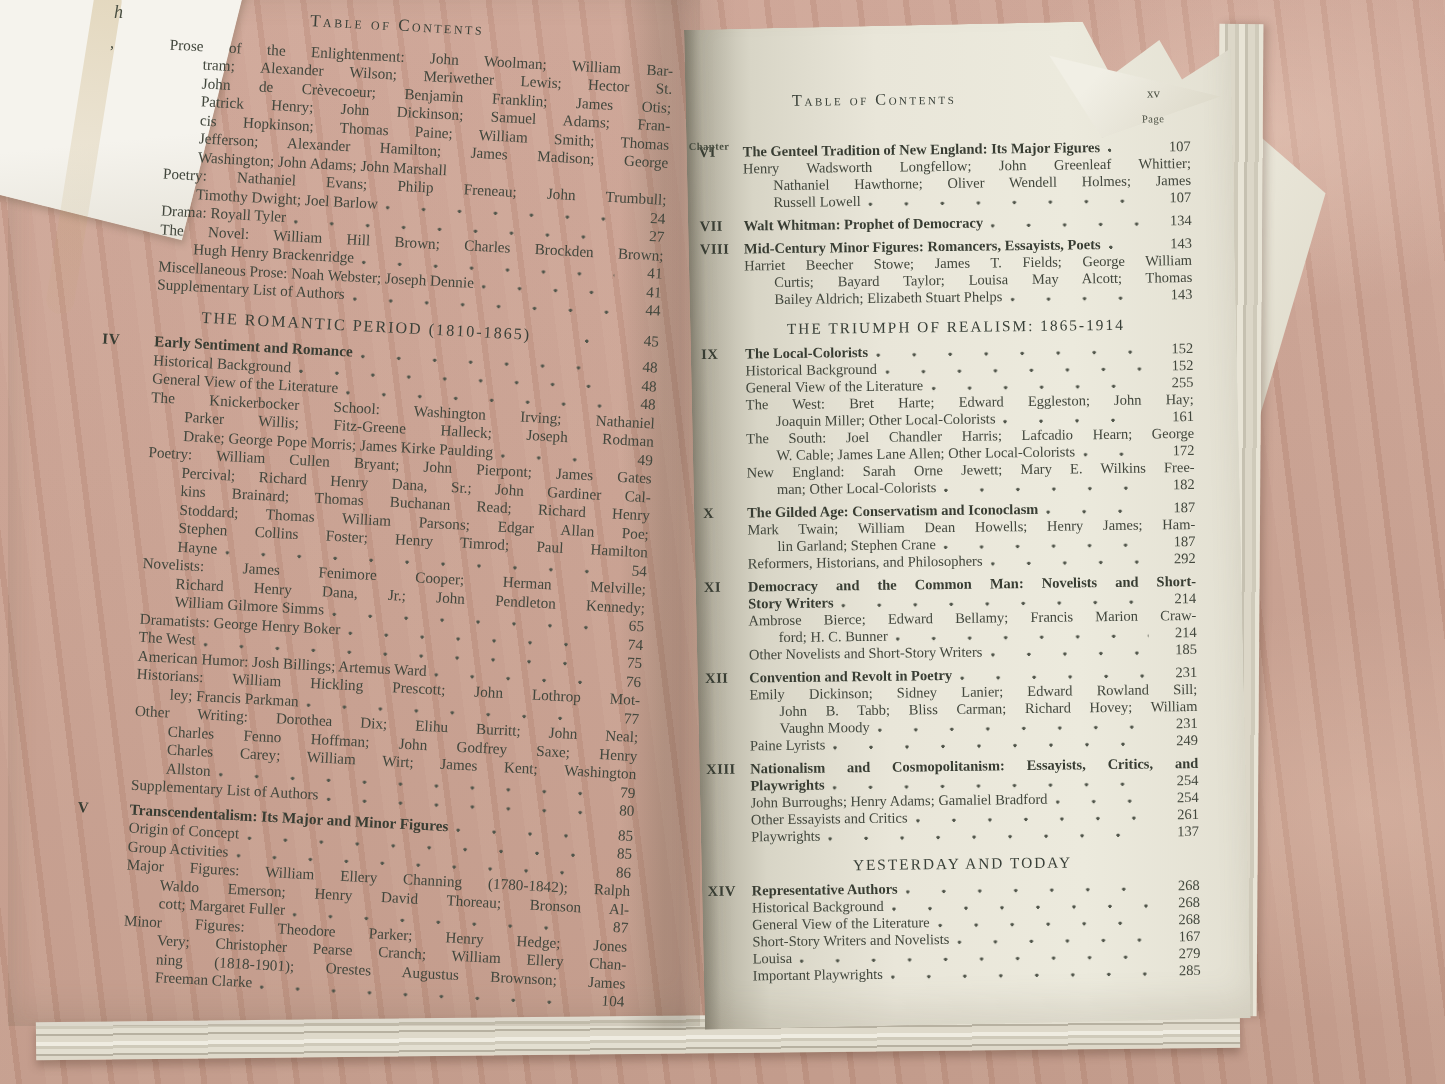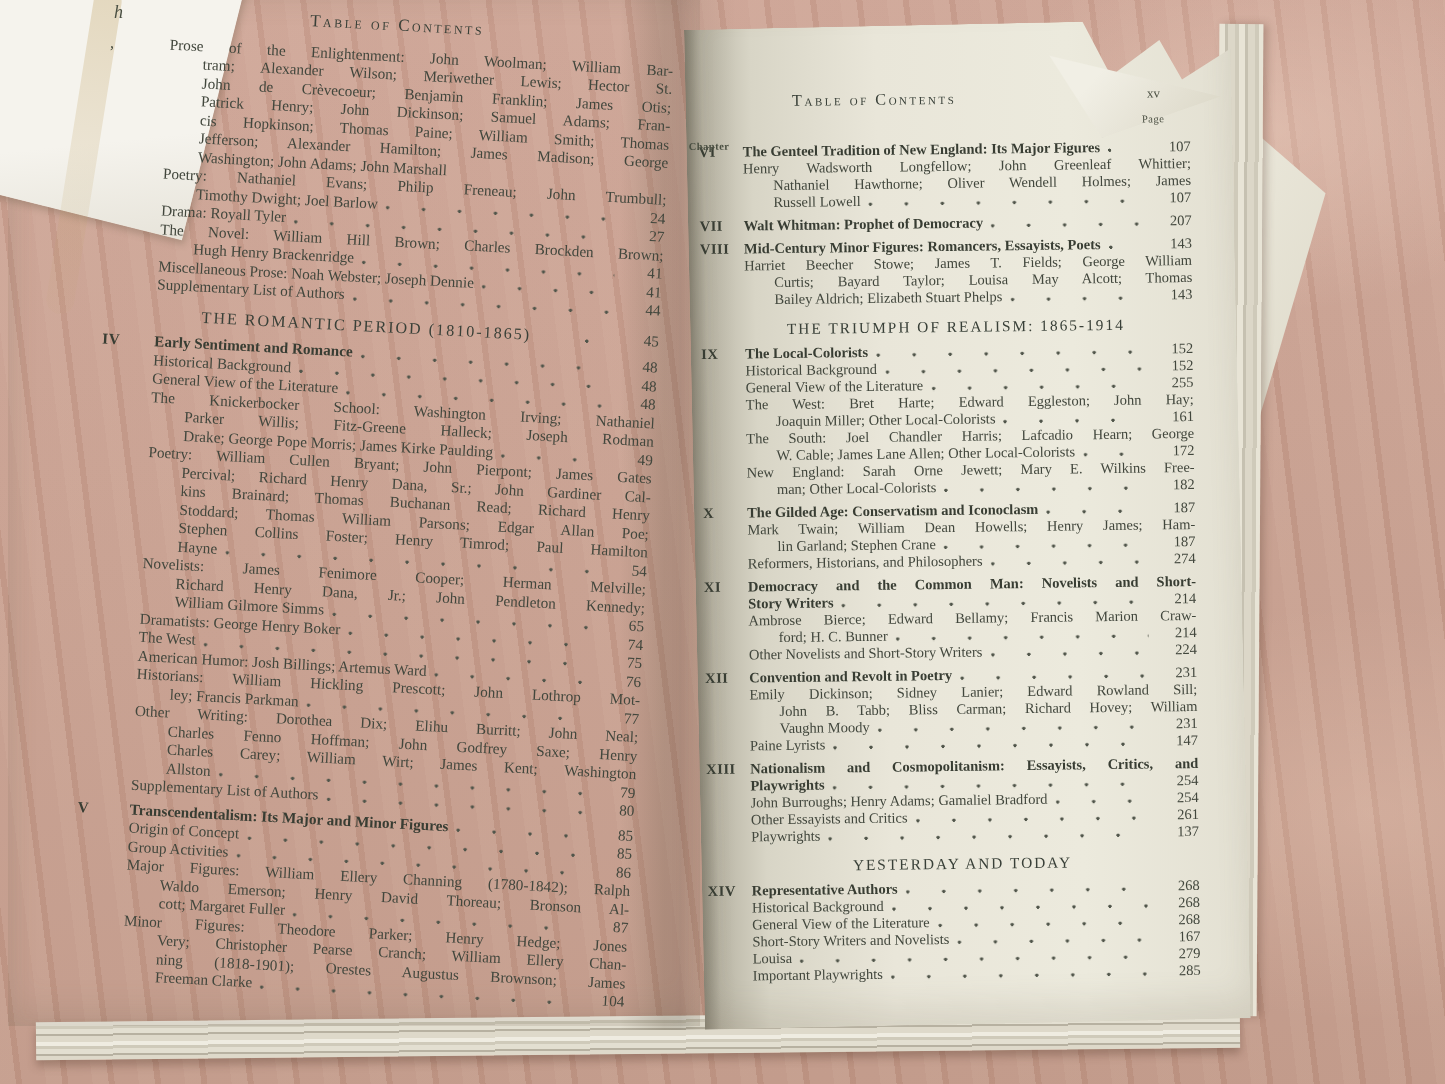--- a/index.html
+++ b/index.html
@@ -380,21 +380,21 @@
         <div class="row">
           <span class="num"></span>
           <span class="txt ind1">Russell Lowell</span>
           <span class="dots"></span>
           <span class="pg">107</span>
         </div>
         <div class="row g">
           <span class="num">VII</span>
           <span class="txt b">Walt Whitman: Prophet of Democracy</span>
           <span class="dots"></span>
-          <span class="pg">207</span>
+          <span class="pg">134</span>
         </div>
         <div class="row g">
           <span class="num">VIII</span>
           <span class="txt b">Mid-Century Minor Figures: Romancers, Essayists, Poets</span>
           <span class="dots"></span>
           <span class="pg">143</span>
         </div>
         <div class="row">
           <span class="num"></span>
           <span class="txt j">Harriet Beecher Stowe; James T. Fields; George William</span>
@@ -475,21 +475,21 @@
         <div class="row">
           <span class="num"></span>
           <span class="txt ind1">lin Garland; Stephen Crane</span>
           <span class="dots"></span>
           <span class="pg">187</span>
         </div>
         <div class="row">
           <span class="num"></span>
           <span class="txt">Reformers, Historians, and Philosophers</span>
           <span class="dots"></span>
-          <span class="pg">274</span>
+          <span class="pg">292</span>
         </div>
         <div class="row g">
           <span class="num">XI</span>
           <span class="txt j b">Democracy and the Common Man: Novelists and Short-</span>
         </div>
         <div class="row">
           <span class="num"></span>
           <span class="txt b">Story Writers</span>
           <span class="dots"></span>
           <span class="pg">214</span>
@@ -501,21 +501,21 @@
         <div class="row">
           <span class="num"></span>
           <span class="txt ind1">ford; H. C. Bunner</span>
           <span class="dots"></span>
           <span class="pg">214</span>
         </div>
         <div class="row">
           <span class="num"></span>
           <span class="txt">Other Novelists and Short-Story Writers</span>
           <span class="dots"></span>
-          <span class="pg">224</span>
+          <span class="pg">185</span>
         </div>
         <div class="row g">
           <span class="num">XII</span>
           <span class="txt b">Convention and Revolt in Poetry</span>
           <span class="dots"></span>
           <span class="pg">231</span>
         </div>
         <div class="row">
           <span class="num"></span>
           <span class="txt j">Emily Dickinson; Sidney Lanier; Edward Rowland Sill;</span>
@@ -527,21 +527,21 @@
         <div class="row">
           <span class="num"></span>
           <span class="txt ind1">Vaughn Moody</span>
           <span class="dots"></span>
           <span class="pg">231</span>
         </div>
         <div class="row">
           <span class="num"></span>
           <span class="txt">Paine Lyrists</span>
           <span class="dots"></span>
-          <span class="pg">147</span>
+          <span class="pg">249</span>
         </div>
         <div class="row g">
           <span class="num">XIII</span>
           <span class="txt j b">Nationalism and Cosmopolitanism: Essayists, Critics, and</span>
         </div>
         <div class="row">
           <span class="num"></span>
           <span class="txt b">Playwrights</span>
           <span class="dots"></span>
           <span class="pg">254</span>

